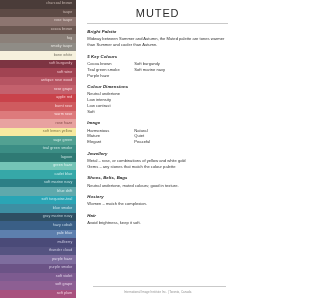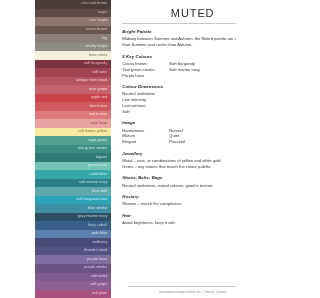--- a/index.html
+++ b/index.html
@@ -9,21 +9,20 @@
     background:#ffffff;
     font-family:"Liberation Sans", sans-serif;
     overflow:hidden;
   }
   #page{
     position:relative;
     width:236px;height:298px;
     background:#ffffff;
     display:flex;
     box-sizing:border-box;
-    margin-left:35px;
   }
 
   
   #swatches{
     width:113px;
     height:298px;
     display:flex;
     flex-direction:column;
     box-sizing:border-box;
     background:#fff;

